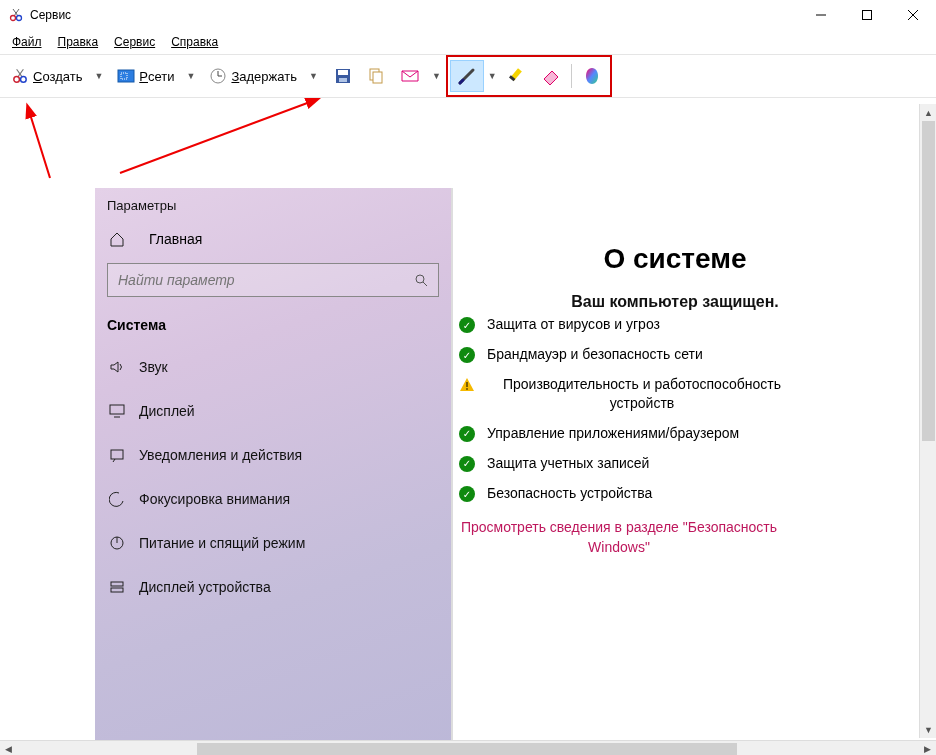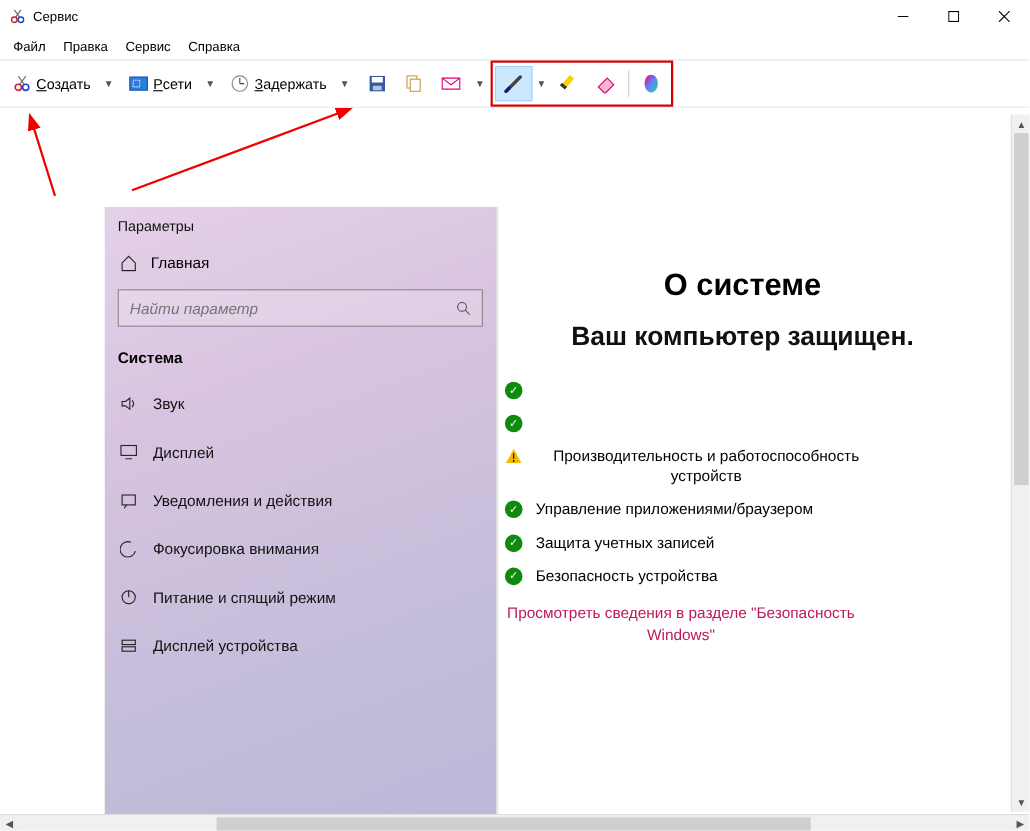--- a/index.html
+++ b/index.html
@@ -30,21 +30,21 @@
   width: 46px; height: 30px;
   display: flex; align-items: center; justify-content: center;
   font-size: 13px; color: #000;
 }
 .menubar {
   display: flex;
   padding: 2px 6px;
   gap: 4px;
   font-size: 12px;
 }
-.menubar span { padding: 3px 6px; }
+.menubar span { padding: 3px 6px; text-decoration: underline; }
 .toolbar {
   display: flex;
   align-items: center;
   padding: 6px 4px;
   border-top: 1px solid #e5e5e5;
   border-bottom: 1px solid #e5e5e5;
   height: 44px;
   gap:1px;
 }
 .tbtn {
@@ -84,21 +84,21 @@
 }
 .sidebar {
   width: 357px;
   background: linear-gradient(160deg, #e4d1e8 0%, #d8c4e0 30%, #c4bdda 70%, #bcb8d8 100%);
   padding: 0;
   border-right:1px solid #ddd;
   overflow:hidden;
 }
 .sb-title { font-size:13px; padding:10px 12px 8px; color:#111; }
 .sb-home {
-  display:flex; align-items:center; gap:12px;
+  display:flex; align-items:center; gap:24px;
   padding:10px 14px 10px 14px; font-size:14px;
 }
 .sb-search {
   margin: 6px 12px 10px;
   height:34px; border:1px solid #888;
   display:flex; align-items:center; padding:0 10px;
   background:rgba(255,255,255,0.2);
   justify-content:space-between;
 }
 .sb-search input {
@@ -109,21 +109,21 @@
 .sb-item {
   display:flex; align-items:center; gap:14px;
   padding:14px 14px; font-size:14px; color:#111;
 }
 .content {
   flex:1; padding: 55px 24px 0 6px;
   border-left:1px solid #ddd;
   text-align:center;
 }
 .content h1 { font-size:28px; font-weight:600; margin-bottom:18px; }
-.content h2 { font-size:24px; font-weight:600; margin-bottom:24px; color:#111; }
+.content h2 { font-size:16px; font-weight:600; margin-bottom:4px; color:#111; }
 .status-row {
   display:flex; align-items:flex-start; gap:12px;
   margin-bottom:12px; font-size:14px; line-height:1.3;
 }
 .status-row .txt { max-width:310px; }
 .chk { width:16px; height:16px; border-radius:50%; background:#0f8a0f; color:#fff; display:flex;align-items:center;justify-content:center; font-size:10px; flex-shrink:0; margin-top:2px;}
 .warn { width:16px; height:16px; flex-shrink:0; margin-top:2px; display:flex;align-items:center;justify-content:center;}
 .link { color:#be185d; font-size:14px; margin-top:16px; line-height:1.4; max-width:320px;}
 .hscroll {
   height:17px; background:#f0f0f0; border-top:1px solid #ddd;
@@ -335,23 +335,25 @@
         <span>Дисплей устройства</span>
       </div>
     </div>
 
     <div class="content">
       <h1>О системе</h1>
       <h2>Ваш компьютер защищен.</h2>
       <div id="status-list">
           <div class="status-row">
             <span class="chk">✓</span>
-          </div>
-          <div class="status-row">
-            <span class="chk">✓</span>
+            <span class="txt">Защита от вирусов и угроз</span>
+          </div>
+          <div class="status-row">
+            <span class="chk">✓</span>
+            <span class="txt">Брандмауэр и безопасность сети</span>
           </div>
           <div class="status-row">
             <span class="warn">
               <svg width="16" height="16">
                 <path d="M8 1 L15 14 L1 14 Z" fill="#f5b900"></path>
                 <line x1="8" y1="5" x2="8" y2="10" stroke="#000"></line>
                 <circle cx="8" cy="12" r="0.8" fill="#000"></circle>
               </svg>
             </span>
             <span class="txt">Производительность и работоспособность устройств</span>

